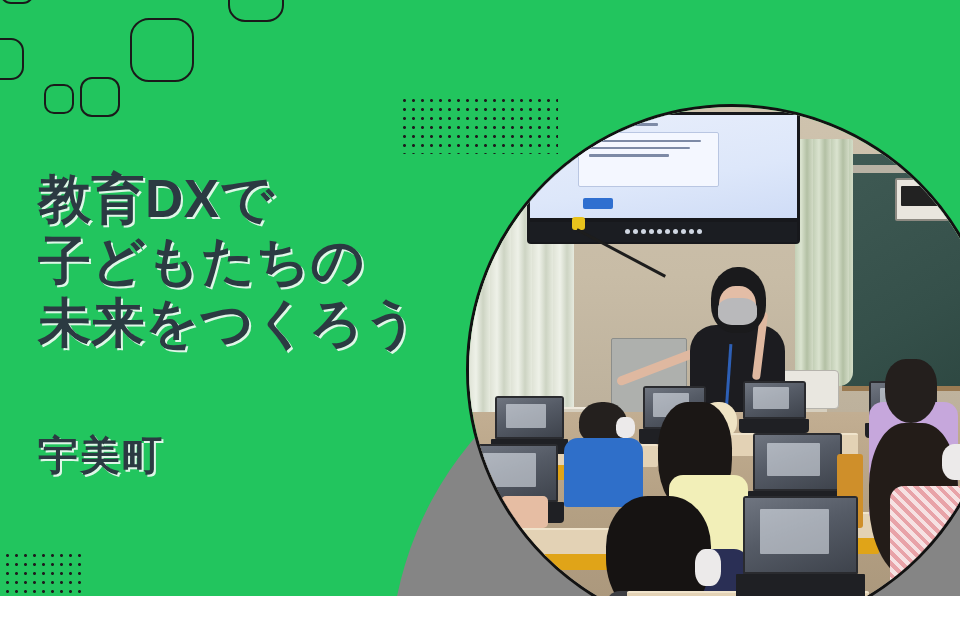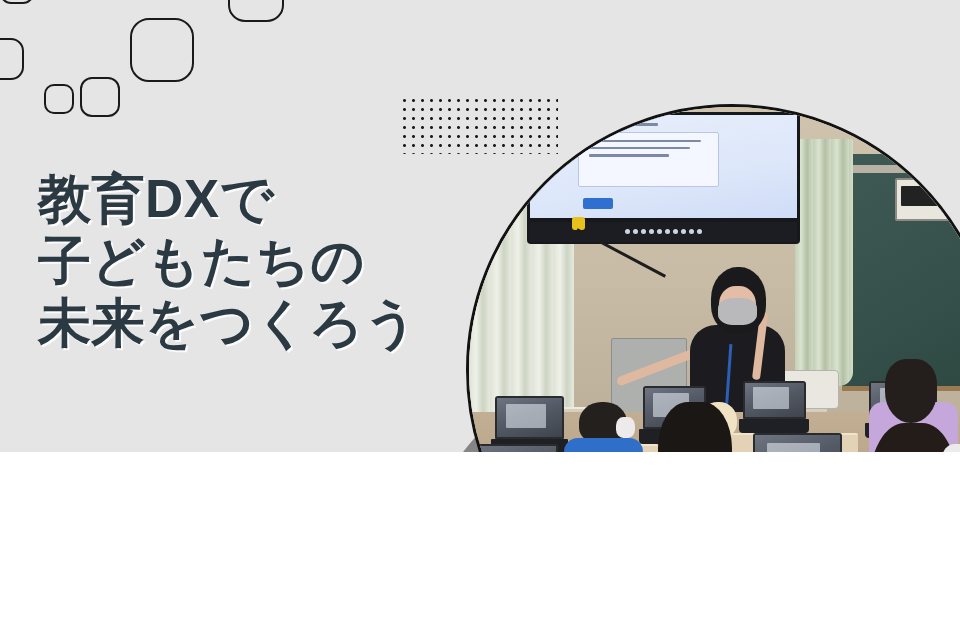--- a/index.html
+++ b/index.html
@@ -4,23 +4,23 @@
 <title>教育DXで子どもたちの未来をつくろう - 宇美町</title>
 <style>
   html, body {
     margin: 0;
     padding: 0;
     background: #ffffff;
   }
   #poster {
     position: relative;
     width: 960px;
-    height: 452px;
+    height: 596px;
     overflow: hidden;
-    background: #e5e5e5;
+    background: #22c55e;
     font-family: "Liberation Sans", "DejaVu Sans", sans-serif;
   }
 
   
   .deco-sq {
     position: absolute;
     border: 2.5px solid #1a1a1a;
     background: transparent;
     box-sizing: border-box;
   }
@@ -429,14 +429,15 @@
         <div class="mask-w" style="left:90%;top:64%;width:6%;height:7%"></div>
       </div>
 
     </div>
   </div>
 
   <h1 class="headline">教育DXで
 子どもたちの
 未来をつくろう</h1>
 
+  <p class="town">宇美町</p>
 
 </div>
 
 </body></html>

